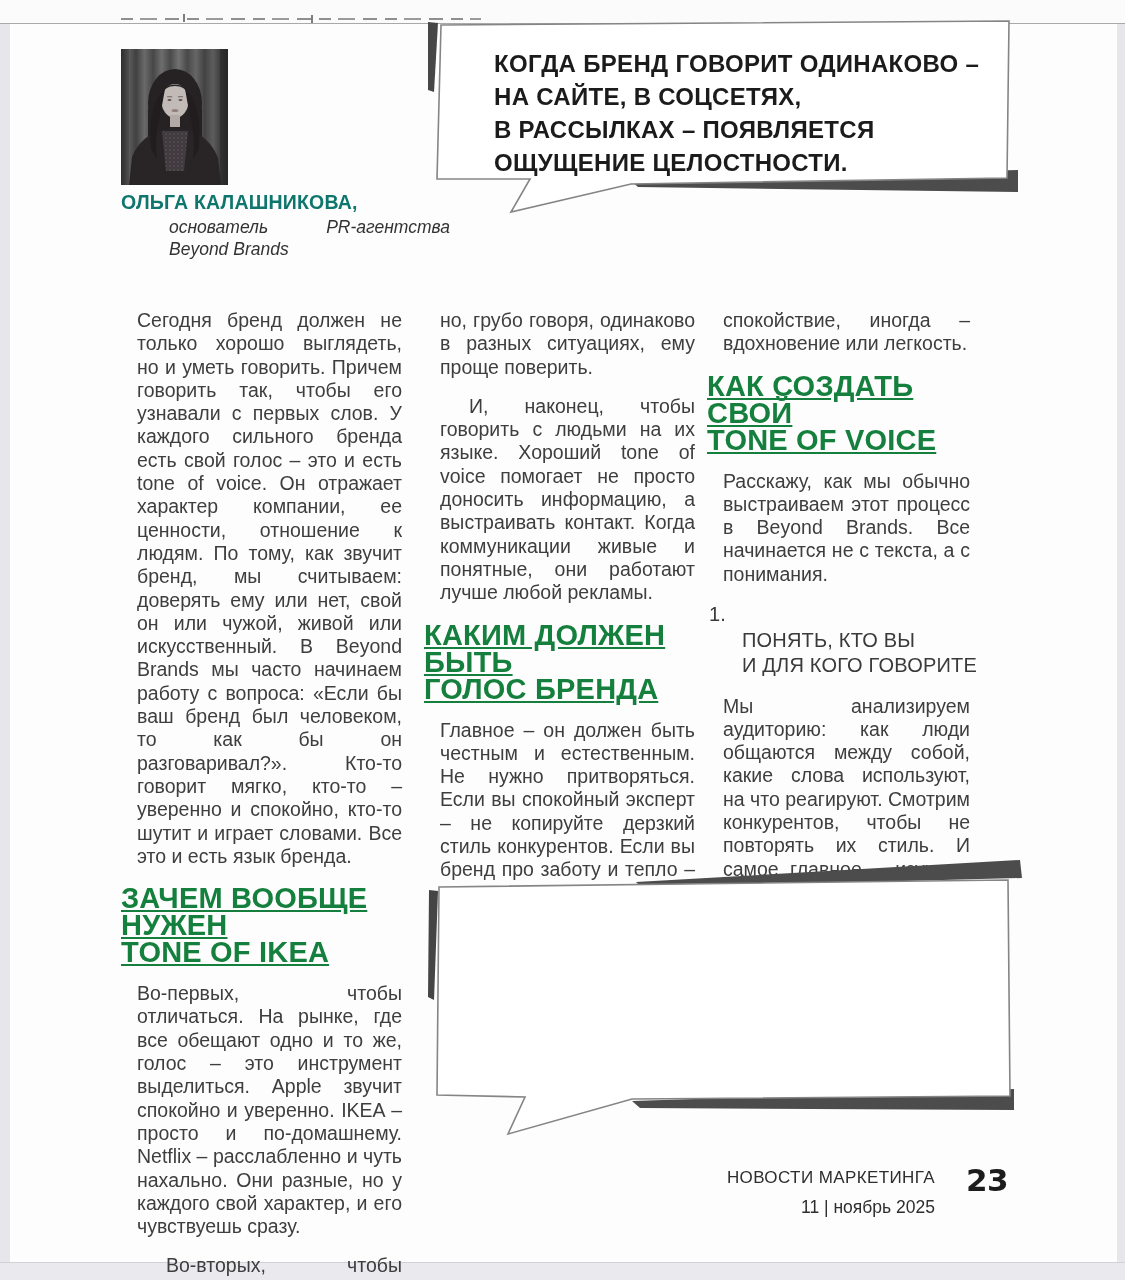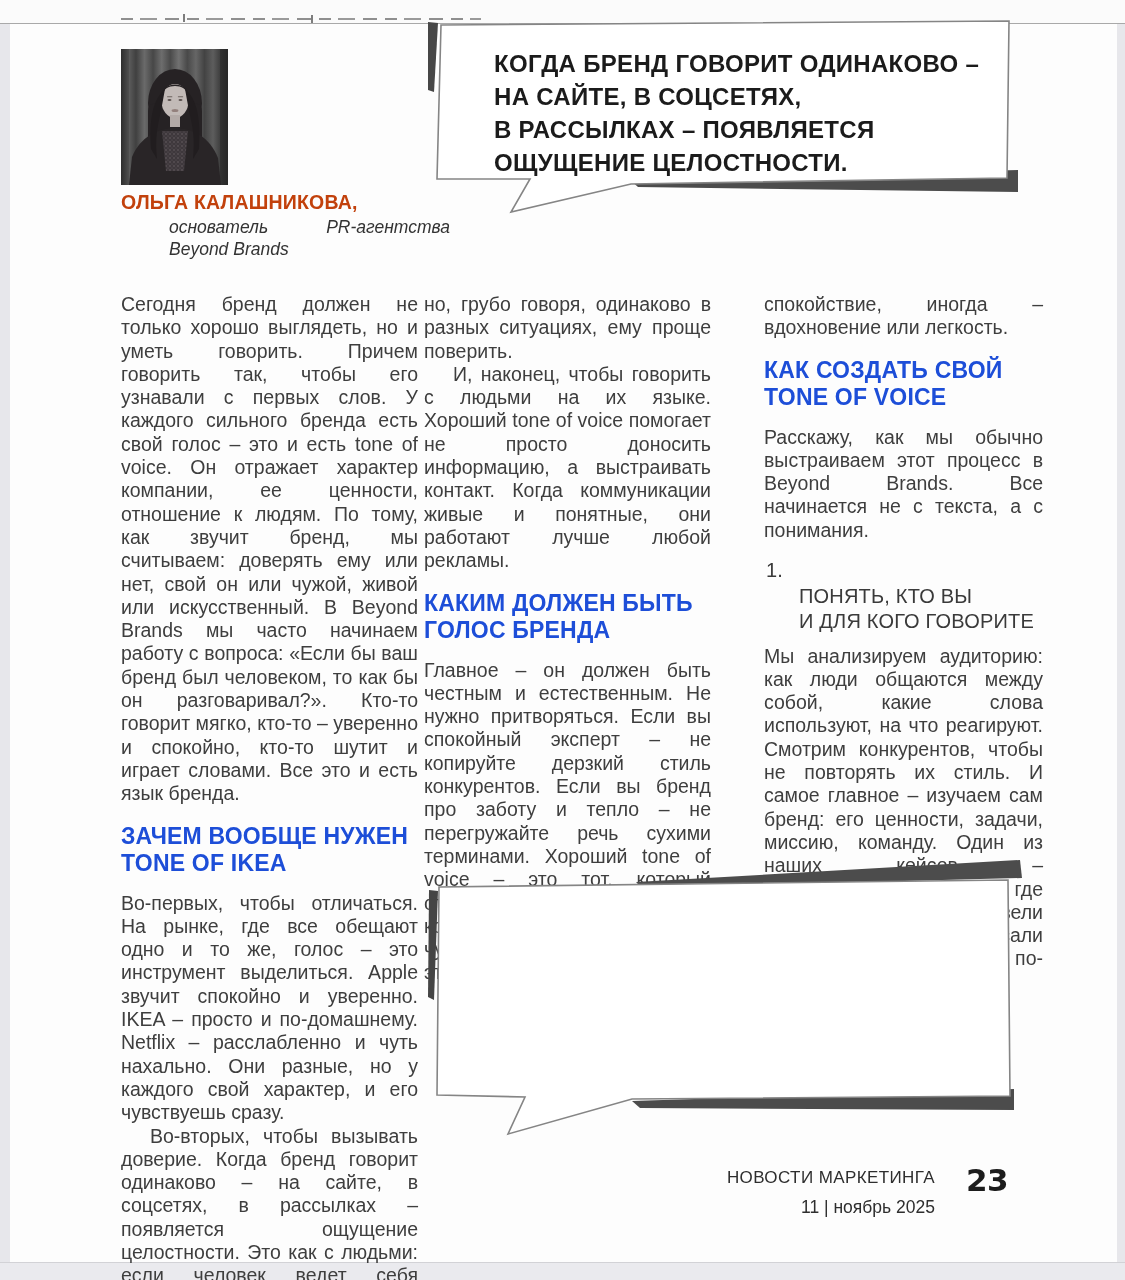--- a/index.html
+++ b/index.html
@@ -16,32 +16,32 @@
 
   
   .remnant{position:absolute;left:121px;top:14px;width:360px;height:8px;}
   .remnant .dashes{position:absolute;left:0;top:4px;height:2px;width:100%;
     background:repeating-linear-gradient(90deg,#8f8f8f 0 12px,transparent 12px 19px,#9a9a9a 19px 36px,transparent 36px 44px,#8f8f8f 44px 58px,transparent 58px 66px);}
   .remnant .stem{position:absolute;left:62px;top:0;width:2px;height:8px;background:#7d7d7d;box-shadow:128px 1px 0 #7d7d7d;}
 
   
   .photo{position:absolute;left:121px;top:49px;width:107px;height:136px;}
   .photo svg{display:block;width:100%;height:100%;}
-  .author-name{position:absolute;left:121px;top:191px;width:300px;font-size:19.5px;font-weight:700;color:#c2410c;letter-spacing:.2px;}
+  .author-name{position:absolute;left:121px;top:191px;width:300px;font-size:19.5px;font-weight:700;color:#0f766e;letter-spacing:.2px;}
   .author-role{position:absolute;left:121px;top:217px;width:281px;font-size:17.5px;line-height:21.5px;font-style:italic;color:#333;text-align:justify;margin-left:48px;}
 
   
   .col{position:absolute;top:293px;}
   .col1{left:121px;width:297px;}
   .col2{left:424px;width:287px;}
-  .col3{left:764px;width:279px;}
-  p.body{font-size:19.5px;line-height:23.3px;color:#3e3e3e;text-align:justify;margin:0;}
+  .col3{left:707px;width:279px;}
+  p.body{font-size:19.5px;line-height:23.3px;color:#3e3e3e;text-align:justify;margin:16px;}
   p.indent{text-indent:29px;}
-  h2.section{font-size:23px;line-height:27px;font-weight:700;color:#1d4ed8;
-             margin:17px 0 15px 0;white-space:pre-line;letter-spacing:.2px;}
+  h2.section{font-size:29px;line-height:27px;font-weight:700;color:#15803d;
+             margin:17px 0 15px 0;white-space:pre-line;letter-spacing:.2px;text-decoration:underline;}
   .list-head{position:relative;font-size:20px;line-height:25.5px;color:#3a3a3a;
              margin:16px 0 10px 0;padding-left:35px;white-space:pre-line;letter-spacing:.2px;}
   .list-num{position:absolute;left:2px;top:0;}
 
   
   .bubble{position:absolute;}
   .bubble svg{position:absolute;left:0;top:0;display:block;}
   .bubble-top{left:428px;top:16px;width:594px;height:230px;}
   .bubble-bottom{left:428px;top:858px;width:596px;height:300px;}
   .quote{position:absolute;font-size:24px;line-height:33px;font-weight:700;color:#1b1b1b;

